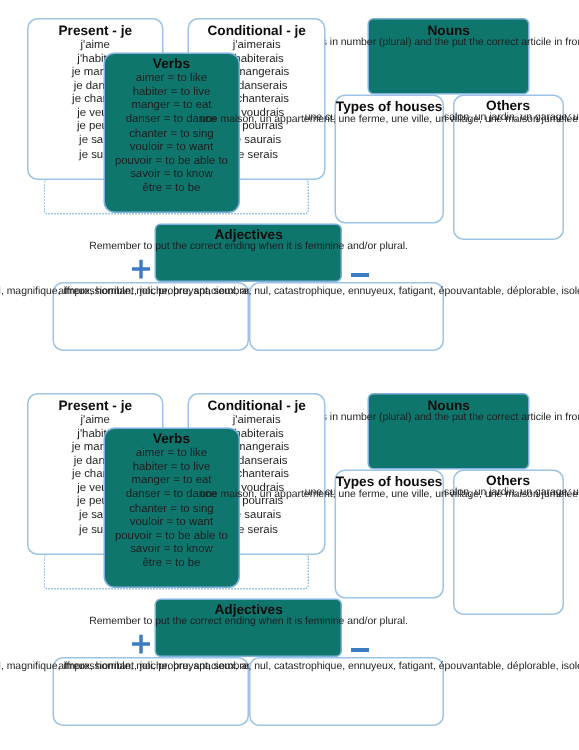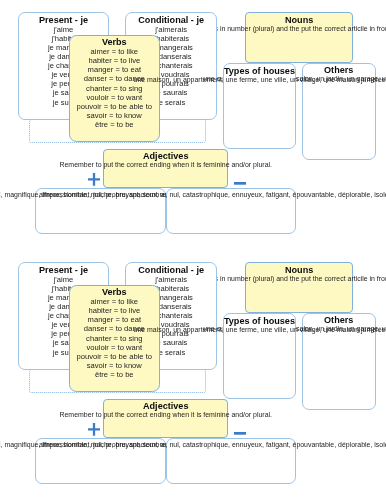--- a/index.html
+++ b/index.html
@@ -2,21 +2,21 @@
 <html><head>
 <meta charset="utf-8">
 <title>Mind map</title>
 <style>
   html,body{margin:0;padding:0;background:#ffffff;}
   body{width:386px;height:500px;overflow:hidden;
        font-family:"Liberation Sans",sans-serif;}
   .sheet{position:absolute;left:0;width:386px;height:250px;overflow:hidden;}
   .node{position:absolute;box-sizing:border-box;border:1px solid #9DC3E6;
         border-radius:7px;background:#ffffff;}
-  .node.fill{background:#fef9c3;border-color:#7FB0DE;border-radius:4px;}
+  .node.fill{background:#0f766e;border-color:#7FB0DE;border-radius:4px;}
   .node.fill.r7{border-radius:7.5px;}
   .dashbox{position:absolute;box-sizing:border-box;
            border:1px dotted #86B4E0;border-radius:3px;background:transparent;}
   .content{position:absolute;left:0;top:0;width:100%;padding-top:1.3px;
            text-align:center;box-sizing:border-box;}
   .ttl{font-weight:bold;color:#0b0b0b;white-space:nowrap;
        font-size:9.1px;line-height:10.0px;text-align:center;}
   .body-line{white-space:nowrap;color:#1d1d1d;
              font-size:6.95px;line-height:9.6px;margin-top:-1.2px;
              width:0;margin-left:auto;margin-right:auto;overflow:visible;display:block;}

